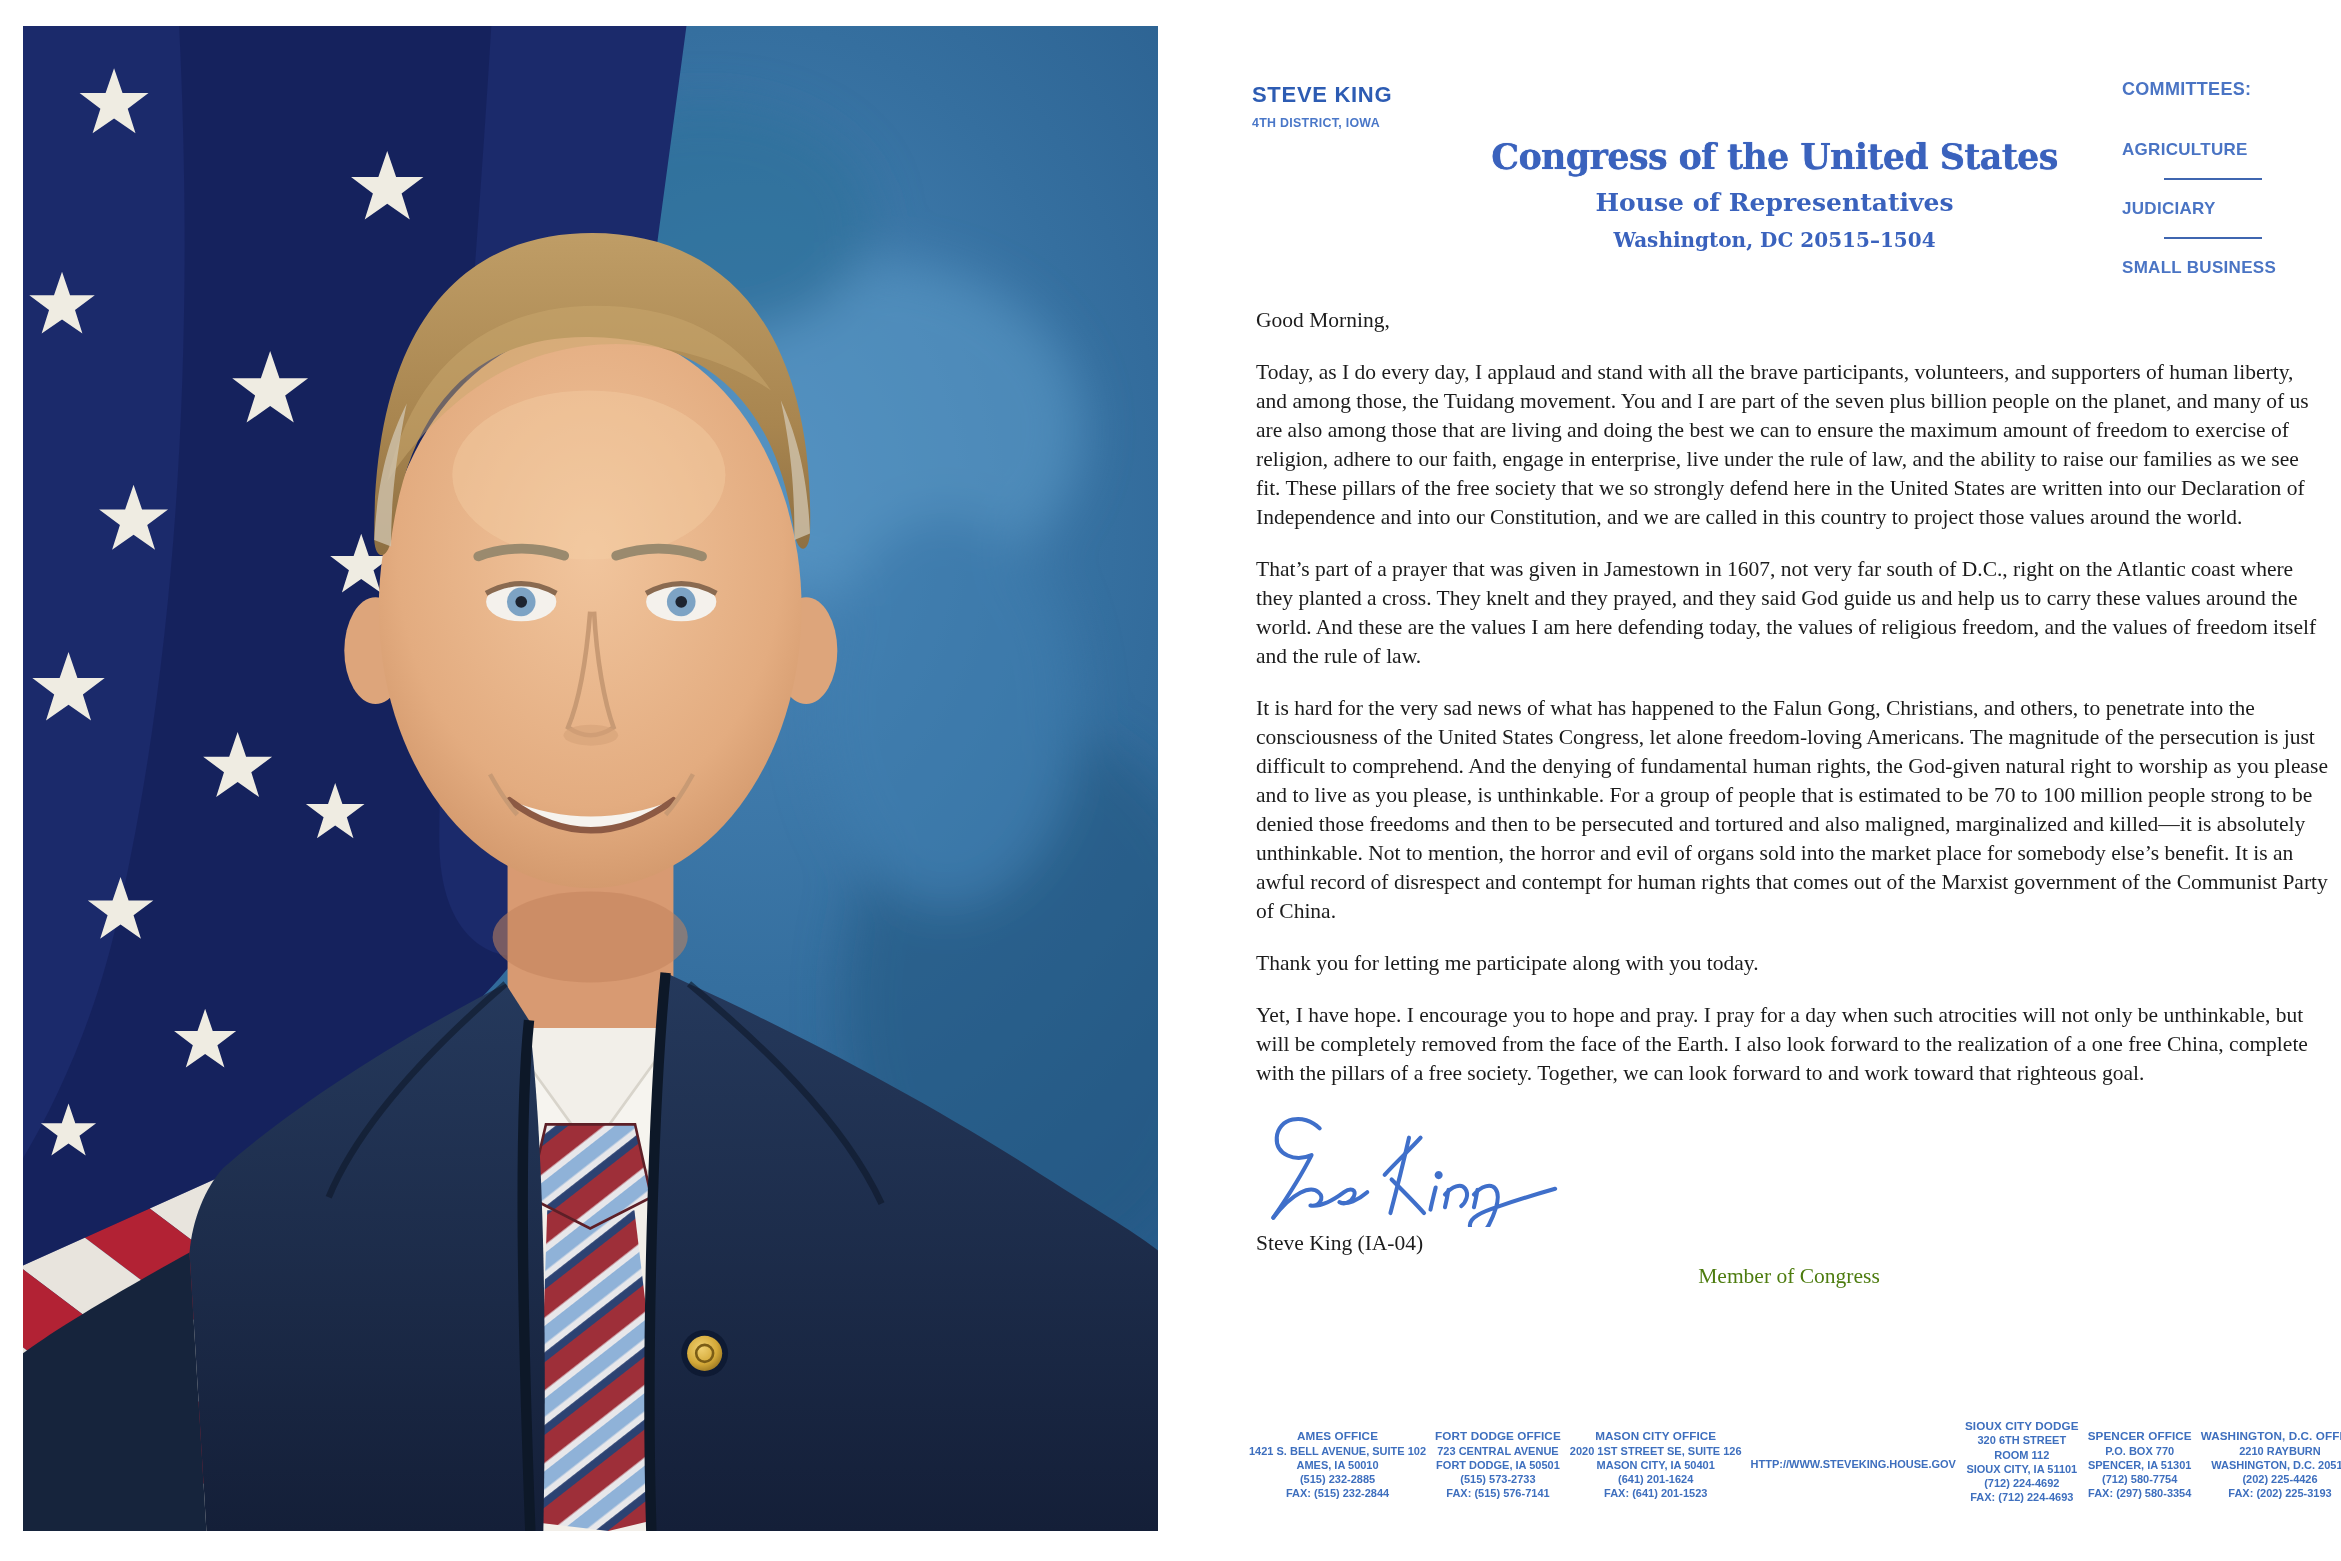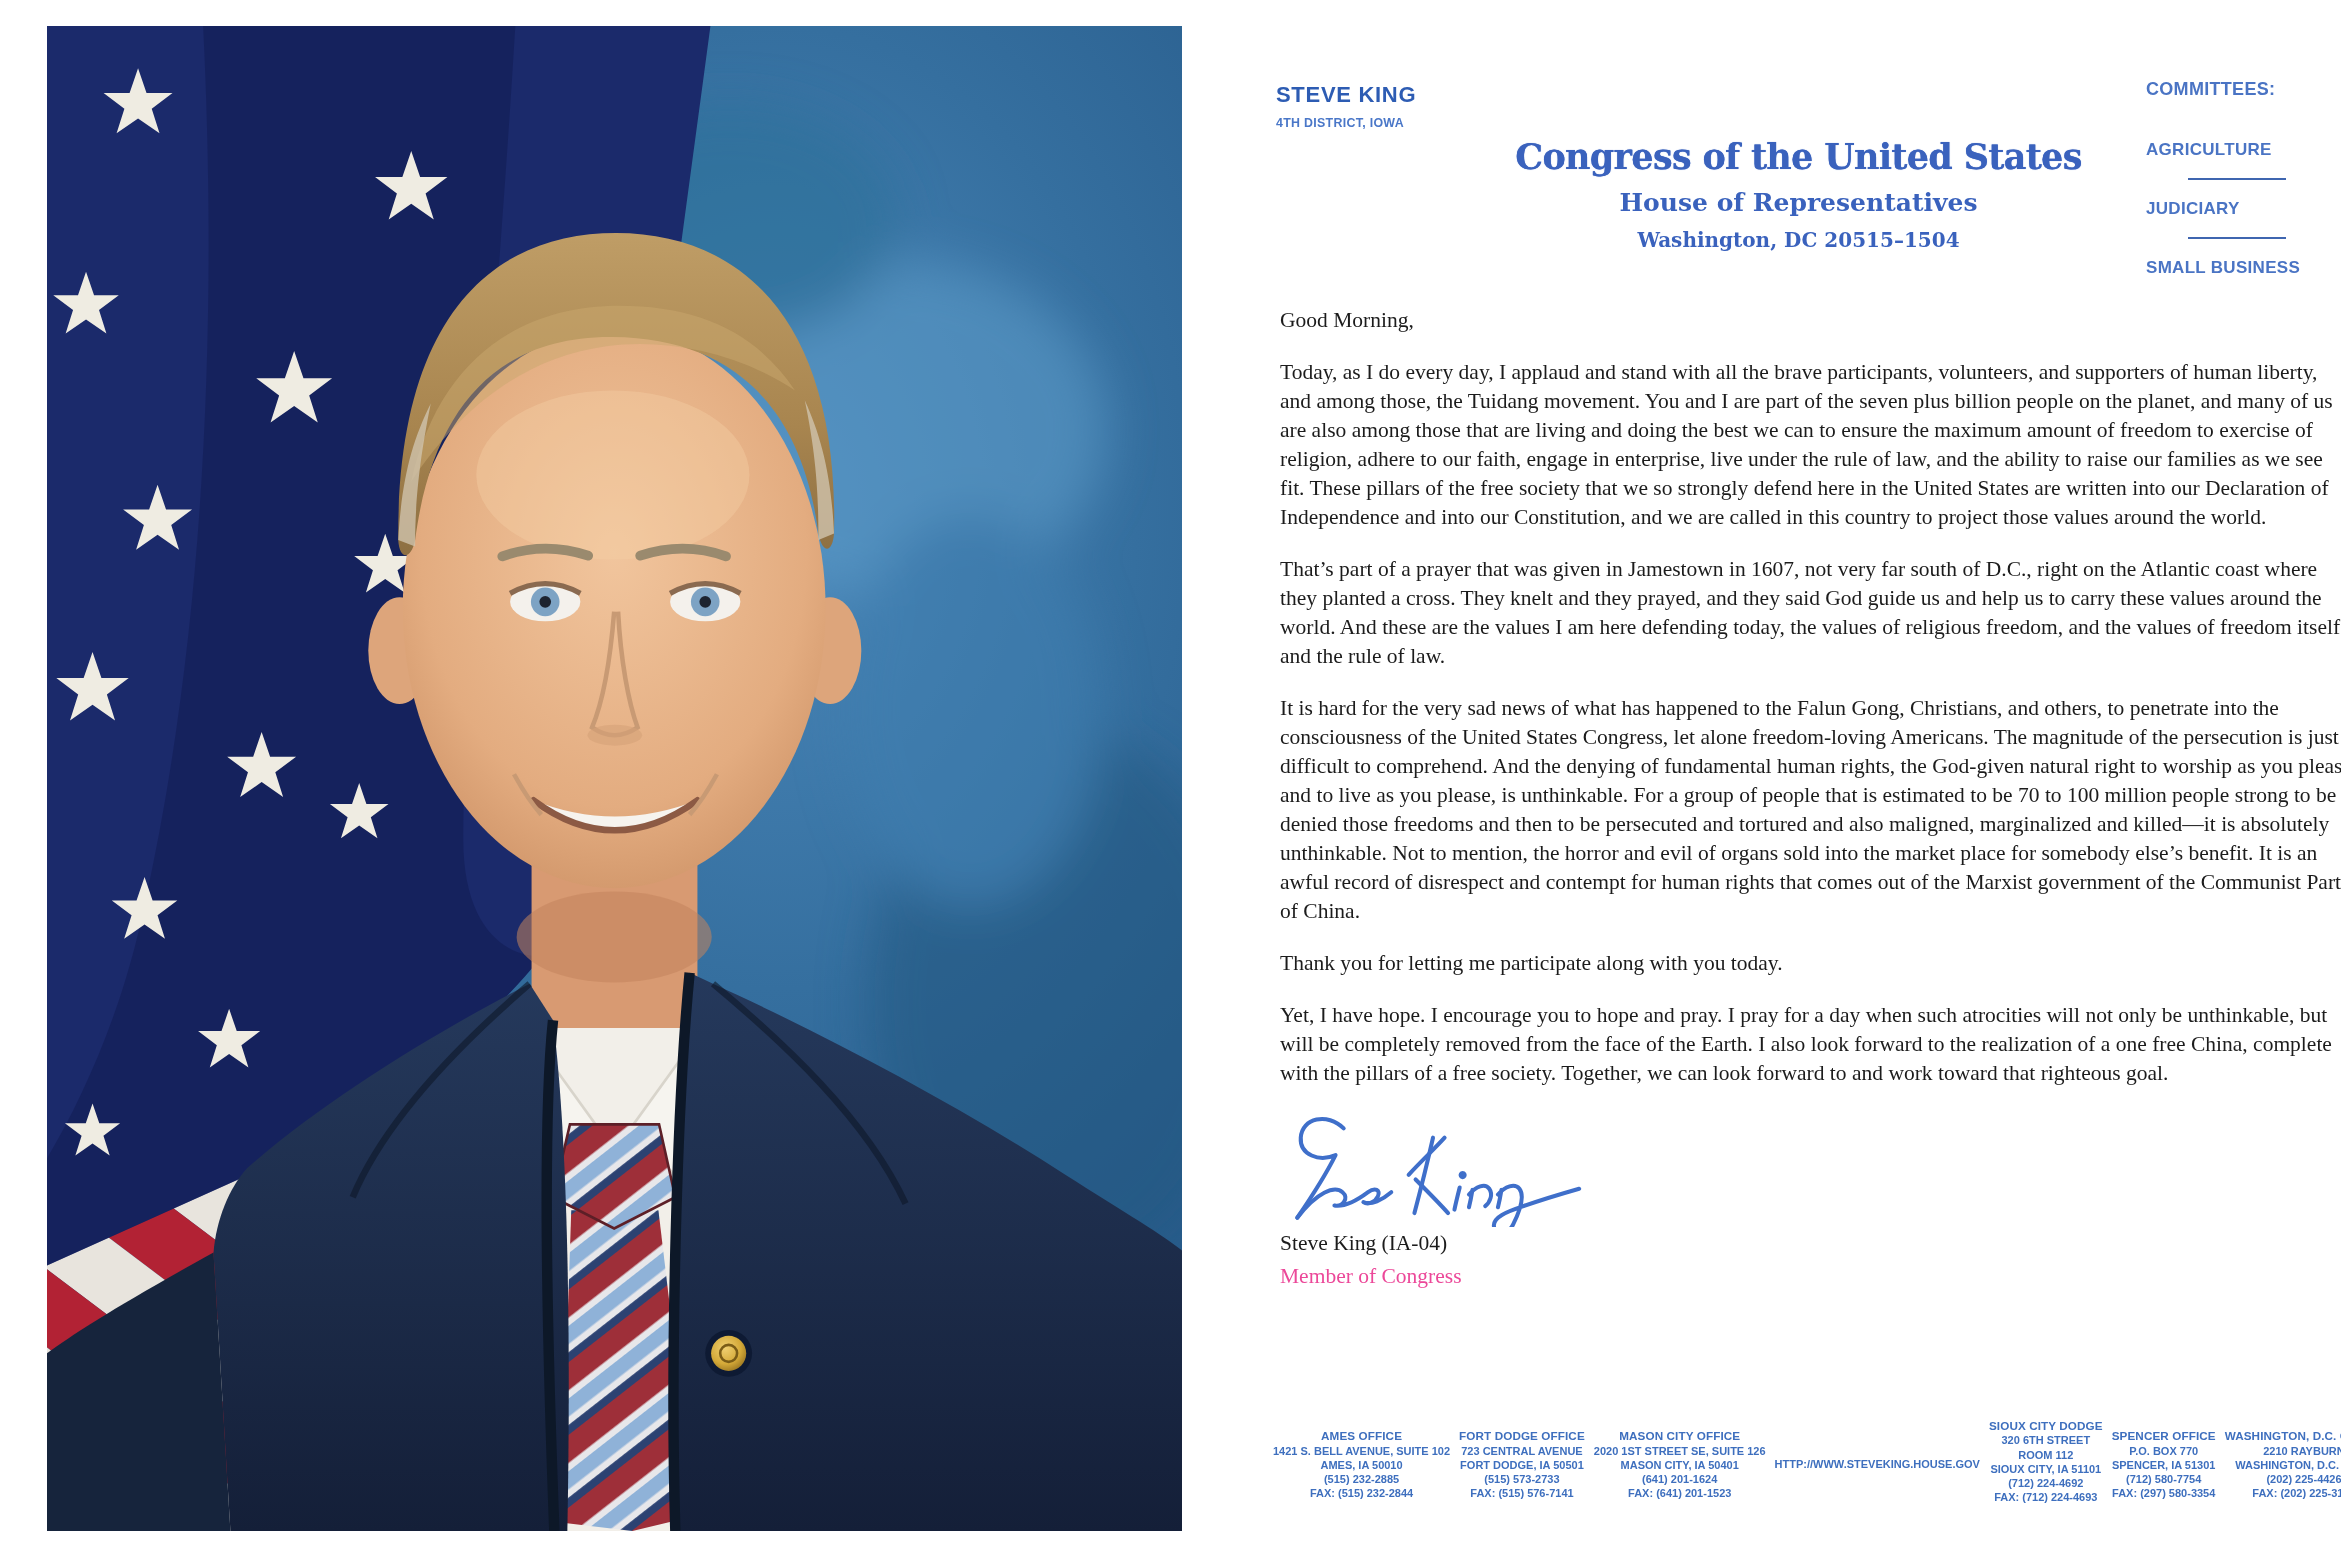--- a/index.html
+++ b/index.html
@@ -1,18 +1,18 @@
 <!DOCTYPE html>
 <html style="font-size:10.4px"><head>
 <meta charset="utf-8">
 <style>
   html,body{margin:0;padding:0;background:#ffffff;}
   body{width:2342px;height:1561px;overflow:hidden;position:relative;
        font-family:"Liberation Serif", serif;}
-  .canvas{position:absolute;inset:0;background:#ffffff;margin-left:24px;}
+  .canvas{position:absolute;inset:0;background:#ffffff;}
 
   
   .photo{position:absolute;left:23px;top:26px;width:1135px;height:1505px;overflow:hidden;background:#2f6da3;}
   .photo svg{display:block;width:100%;height:100%;}
 
   
   .letter{position:absolute;left:1223px;top:59px;width:1099px;height:1503px;color:#1f1f1f;}
 
   .letterhead{position:relative;height:247px;}
   .lh-left{position:absolute;left:29px;top:23.4px;font-family:"Liberation Sans",sans-serif;}
@@ -30,21 +30,21 @@
   .committee{font-size:17px;font-weight:700;letter-spacing:0.3px;line-height:21px;}
   .committee-rule{width:98px;border-top:2px solid #3f66b0;margin:18px auto;}
 
   .letter-body{width:1072px;padding-left:33px;font-size:21.5px;line-height:29px;color:#1c1c1c;}
   .letter-body p{margin:0 0 23px 0;}
   .salutation{margin-bottom:23px;}
 
   .sigblock{padding-left:33px;margin-top:5.2px;}
   .signature-svg{display:block;width:364px;height:116px;}
   .printed-name{font-size:21.5px;line-height:33px;color:#1c1c1c;}
-  .printed-title{font-size:21.5px;line-height:33px;color:#ec4899;}
+  .printed-title{font-size:21.5px;line-height:33px;color:#4d7c0f;text-align:center;}
 
   .letter-footer{position:absolute;left:26px;right:5.2px;top:1369px;display:flex;
                  justify-content:space-between;gap:9px;
                  font-family:"Liberation Sans",sans-serif;color:#3e6fbe;text-align:center;}
   .office{flex:0 0 auto;}
   .office-name{font-size:11.7px;font-weight:700;letter-spacing:0.1px;line-height:15.6px;}
   .office-line{font-size:11px;font-weight:700;line-height:14.3px;white-space:nowrap;}
   .fb-url{margin-top:30px;font-size:11px;font-weight:700;white-space:nowrap;}
   .fb-sioux{margin-top:-10.4px;}
 </style>

